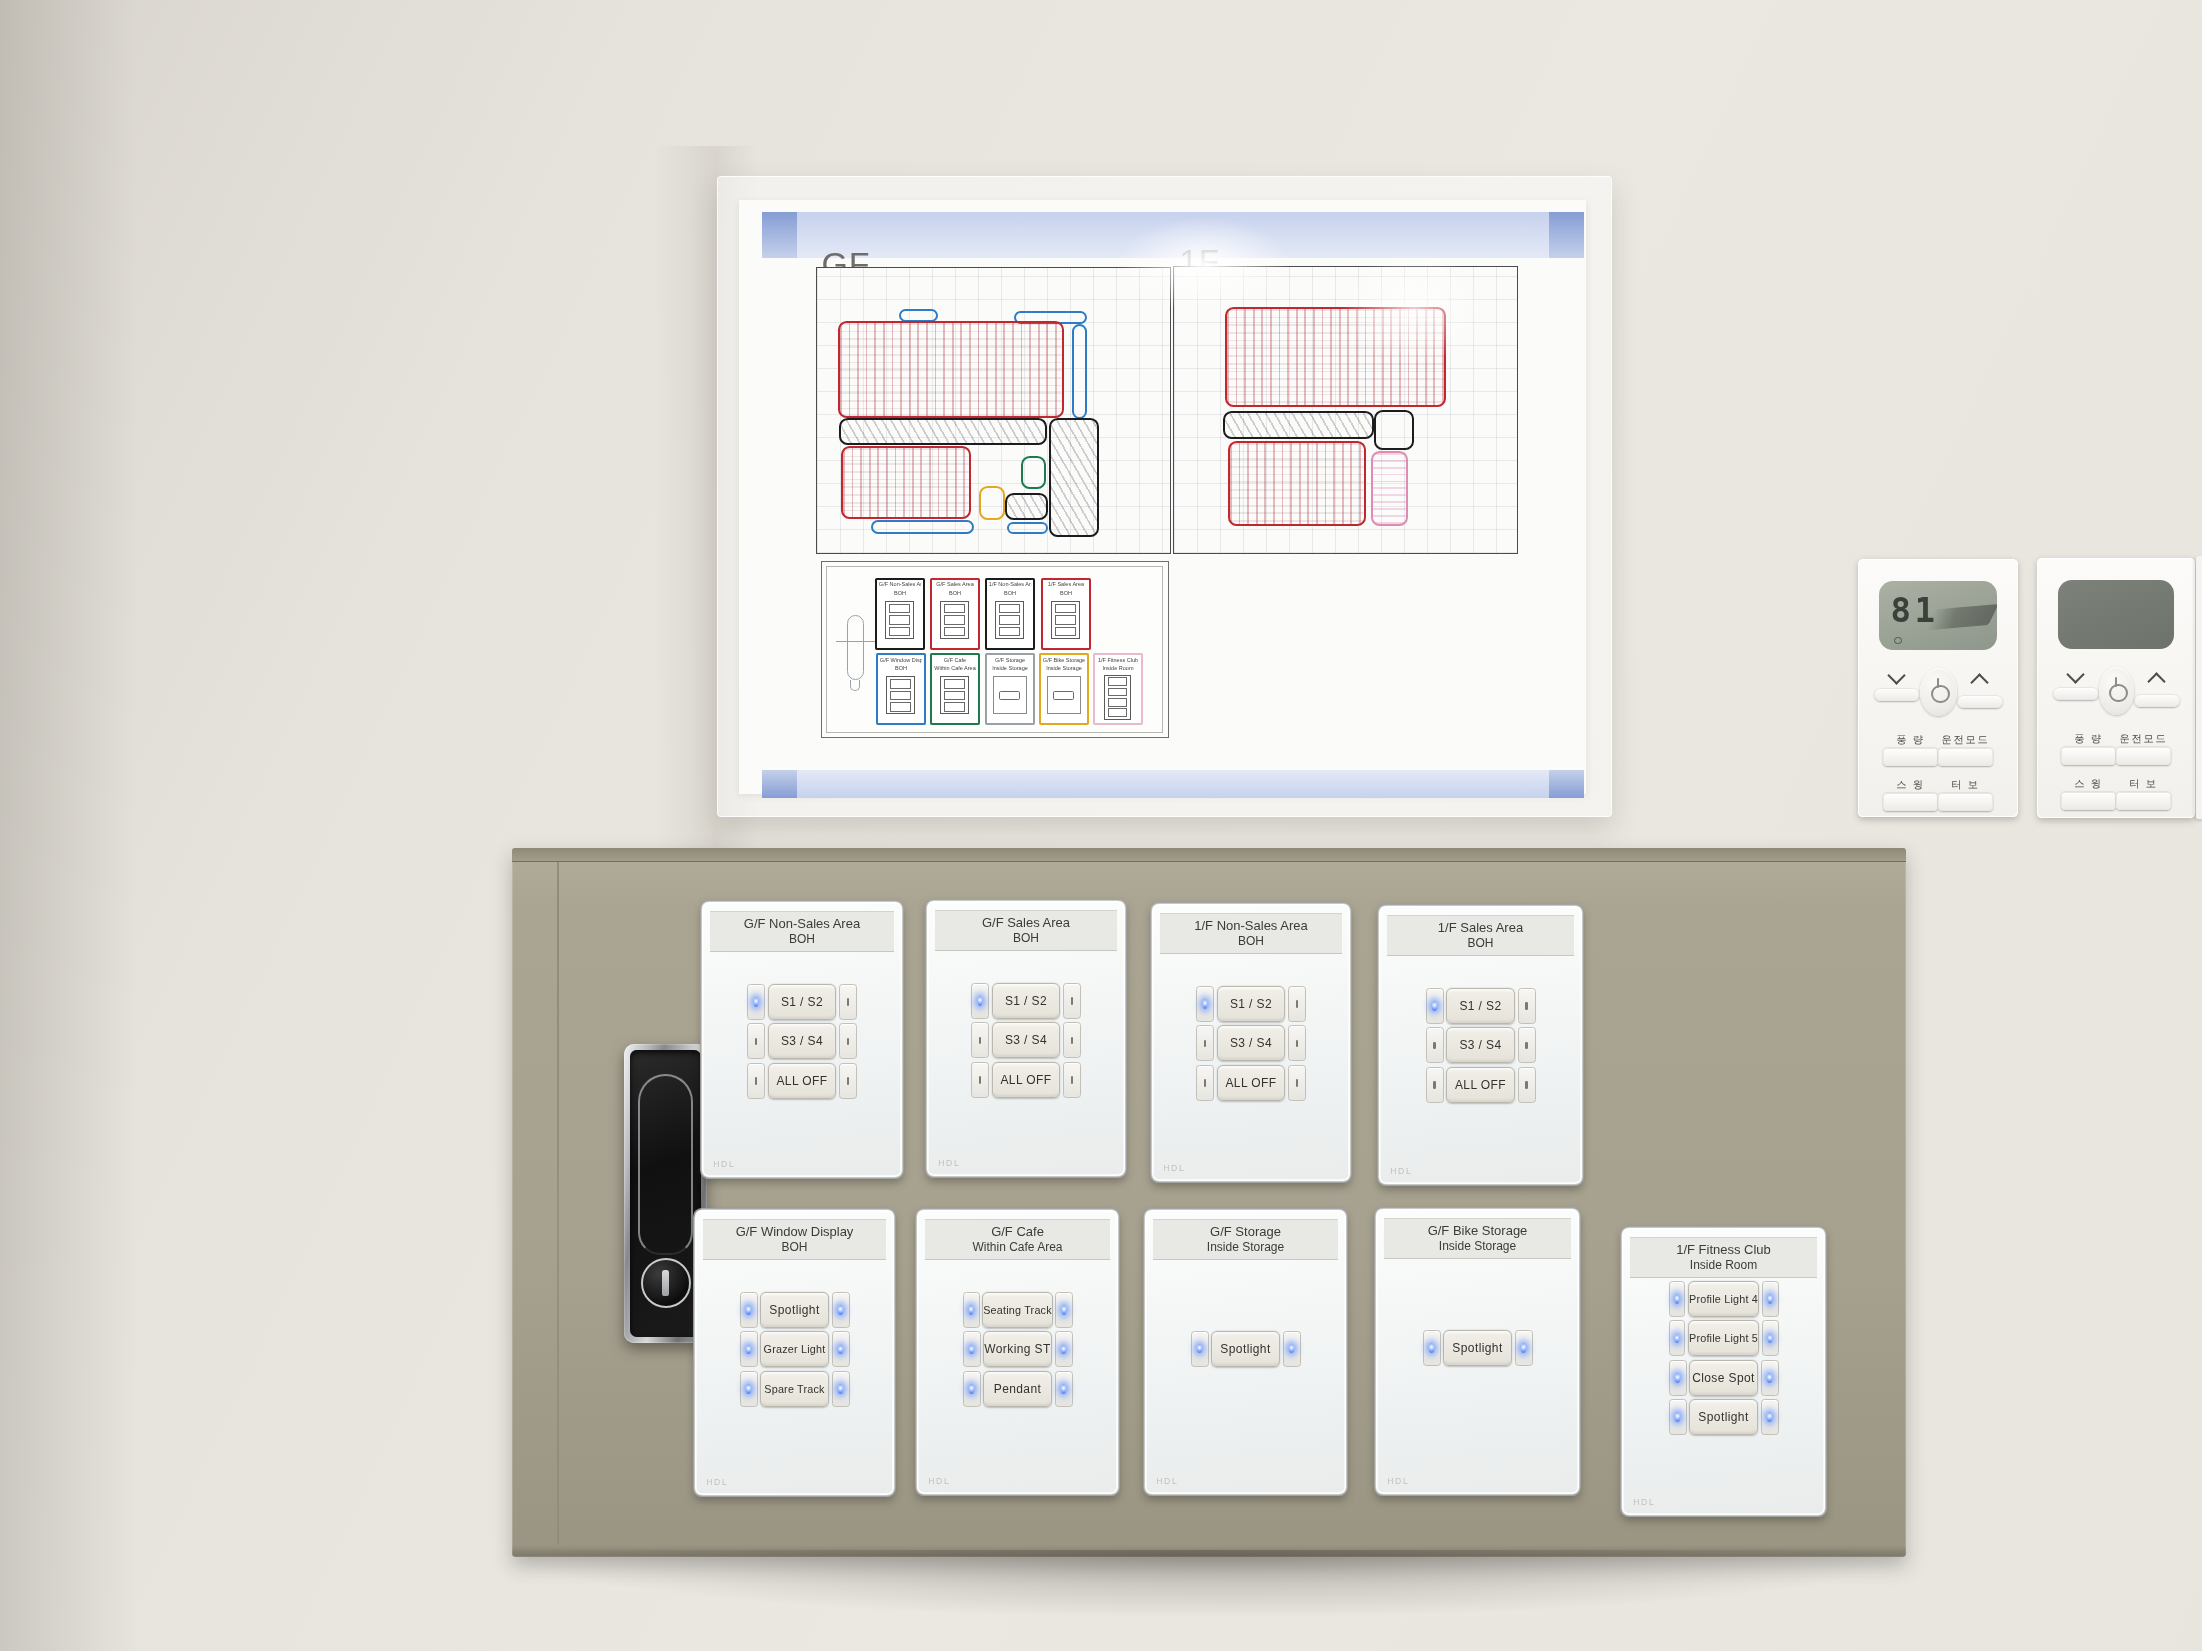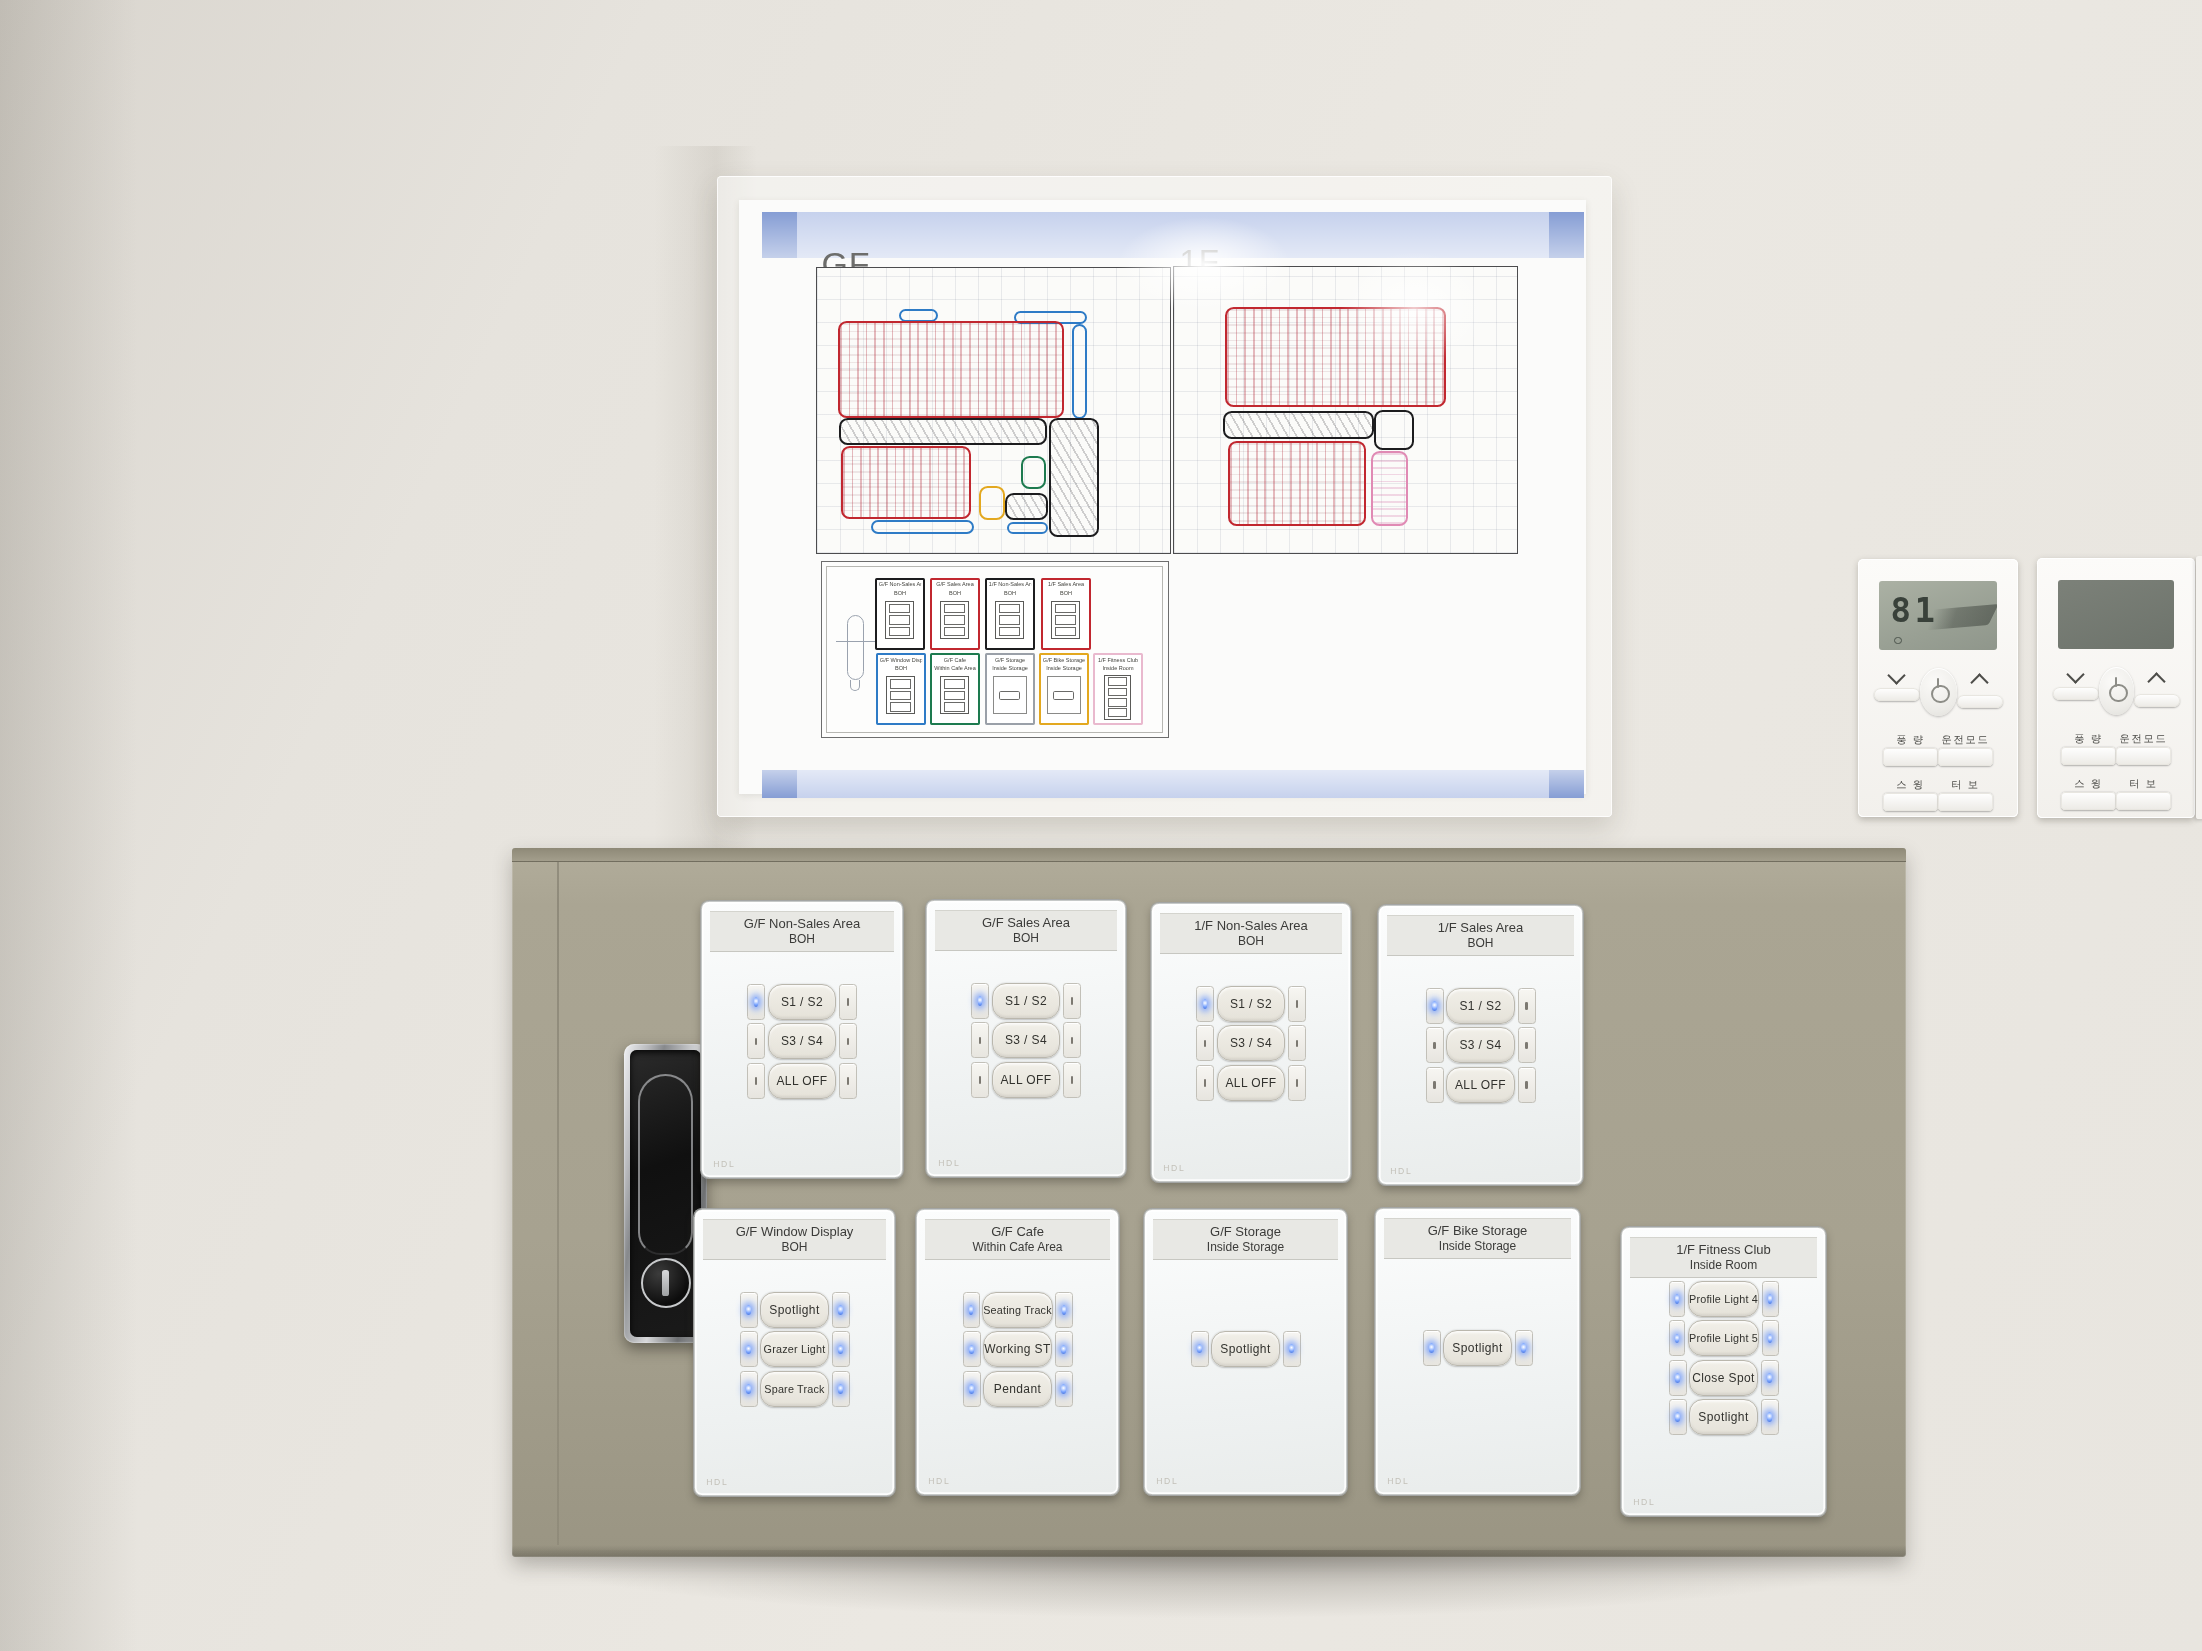--- a/index.html
+++ b/index.html
@@ -60,21 +60,21 @@
   .bulb-base{position:absolute;left:9.5px;top:65px;width:10.3px;height:11.2px;border:1.7px solid #9aa2ae;border-top:none;border-radius:0 0 5.2px 5.2px;}
 
   .scenebox{position:absolute;left:432px;top:366px;width:340px;height:174px;border:1.7px solid #58585a;
     background:#fcfcfb;padding:13.8px 0 0 17px;}
   .scene-line{font-size:21.5px;line-height:27px;color:#3b3b3b;}
   .scene-line.onoff{margin-top:10.3px;}
 
   
   .ctrl{position:absolute;background:linear-gradient(180deg,#fcfbf9,#f2f0ec);border-radius:5.2px;
     box-shadow:0 2.6px 6.9px rgba(70,65,55,.28),inset 0 0 0 0.9px #fff;}
-  .lcd{position:absolute;left:20.6px;top:22.4px;right:20.6px;height:69px;border-radius:3px;overflow:hidden;}
+  .lcd{position:absolute;left:20.6px;top:22.4px;right:20.6px;height:69px;border-radius:14px;overflow:hidden;}
   .lcd.on{background:linear-gradient(160deg,#abb1a4,#99a094 60%,#8f968b);}
   .lcd.off{background:linear-gradient(160deg,#7c8179,#6d736b);}
   .digits{position:absolute;left:12px;top:8.6px;font-family:"DejaVu Sans Mono",monospace;font-weight:700;
     font-size:34px;color:#39413a;letter-spacing:3.4px;}
   .lcd-ring{position:absolute;left:15.5px;bottom:6px;width:7.7px;height:7.7px;border:1.3px solid #4c544c;border-radius:50%;}
   .smudge{position:absolute;right:5.2px;top:26px;width:67px;height:20.6px;opacity:.75;border-radius:2.6px;
     background:linear-gradient(80deg,transparent 12%,rgba(35,40,35,.45) 45%,rgba(35,40,35,.6));
     transform:skewX(-30deg) rotate(-5deg);}
   .chevrow{position:absolute;top:107px;left:15.5px;right:15.5px;height:60px;display:flex;justify-content:space-between;align-items:flex-start;}
   .chevcol{display:flex;flex-direction:column;align-items:center;gap:6px;padding-top:3.4px;}
@@ -131,21 +131,21 @@
     border-top:0.9px solid #d4d4ce;border-bottom:0.9px solid #c7c7c1;text-align:center;padding-top:4.3px;}
   .sp-title .t1{font-size:13px;line-height:16.3px;color:#3b3b39;}
   .sp-title .t2{font-size:12px;line-height:15.5px;color:#3b3b39;}
   .sp-rows{position:absolute;left:0;right:0;top:82px;bottom:60px;display:flex;flex-direction:column;
     align-items:center;gap:3.4px;}
   .sp-rows.rows4{top:53px;}
   .sp-rows.rows1{justify-content:center;bottom:89px;}
   .btnrow{width:110px;height:36px;display:flex;gap:2.6px;align-items:stretch;}
   .cap{width:18px;border:0.9px solid #c2c0b8;border-radius:3.4px;position:relative;
     background:linear-gradient(180deg,#f7f6f2,#e7e5df);box-shadow:inset 0 0.9px 0 #fff;}
-  .plate{flex:1;border:0.9px solid #bab7ad;border-radius:14px;display:flex;align-items:center;justify-content:center;
+  .plate{flex:1;border:0.9px solid #bab7ad;border-radius:6px;display:flex;align-items:center;justify-content:center;
     background:linear-gradient(180deg,#f1efe8,#e5e2d9);color:#32322e;font-size:12px;letter-spacing:0.4px;
     white-space:nowrap;box-shadow:inset 0 1.7px 2.6px rgba(255,255,255,.85),inset 0 -1.7px 2.6px rgba(0,0,0,.08),0 0.9px 1.7px rgba(0,0,0,.22);}
   .plate.small{font-size:10.8px;letter-spacing:0.2px;}
   .led{position:absolute;left:50%;top:50%;width:4.3px;height:9.5px;margin:-4.7px 0 0 -2.2px;border-radius:2.6px;
     background:radial-gradient(circle at 50% 40%,#ffffff,#82aaff 55%,#3f6fe0);
     box-shadow:0 0 7.7px 2.6px rgba(90,140,255,.85);}
   .slotmark{position:absolute;left:50%;top:50%;width:2.6px;height:7.7px;margin:-3.9px 0 0 -1.3px;border-radius:1.3px;
     background:#55524a;opacity:.75;}
   .sp-brand{position:absolute;left:11.2px;bottom:7.7px;font-size:8.6px;letter-spacing:1.7px;color:#c3c1b9;}
 </style>

